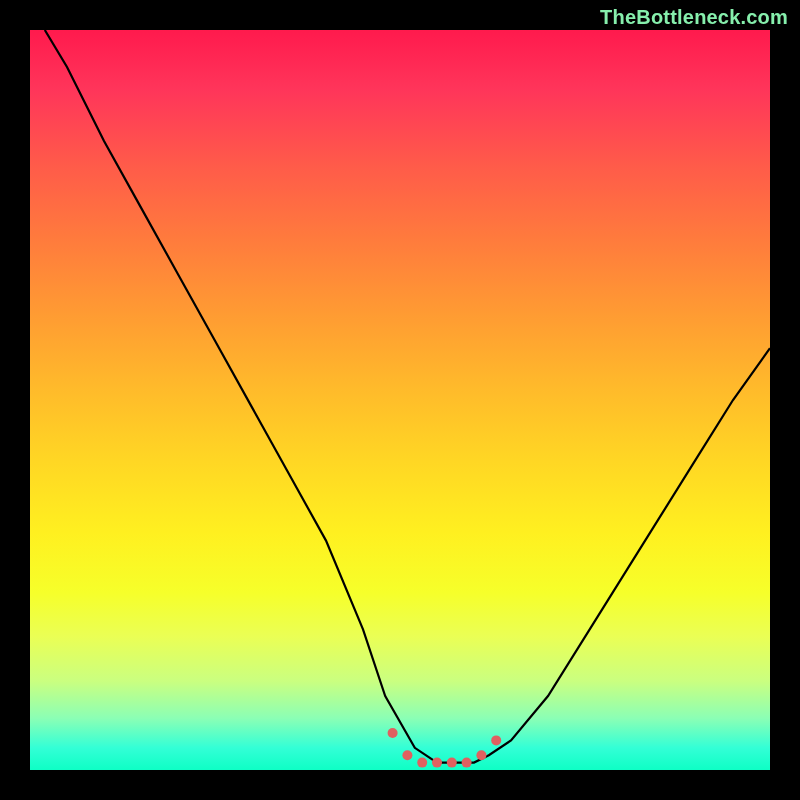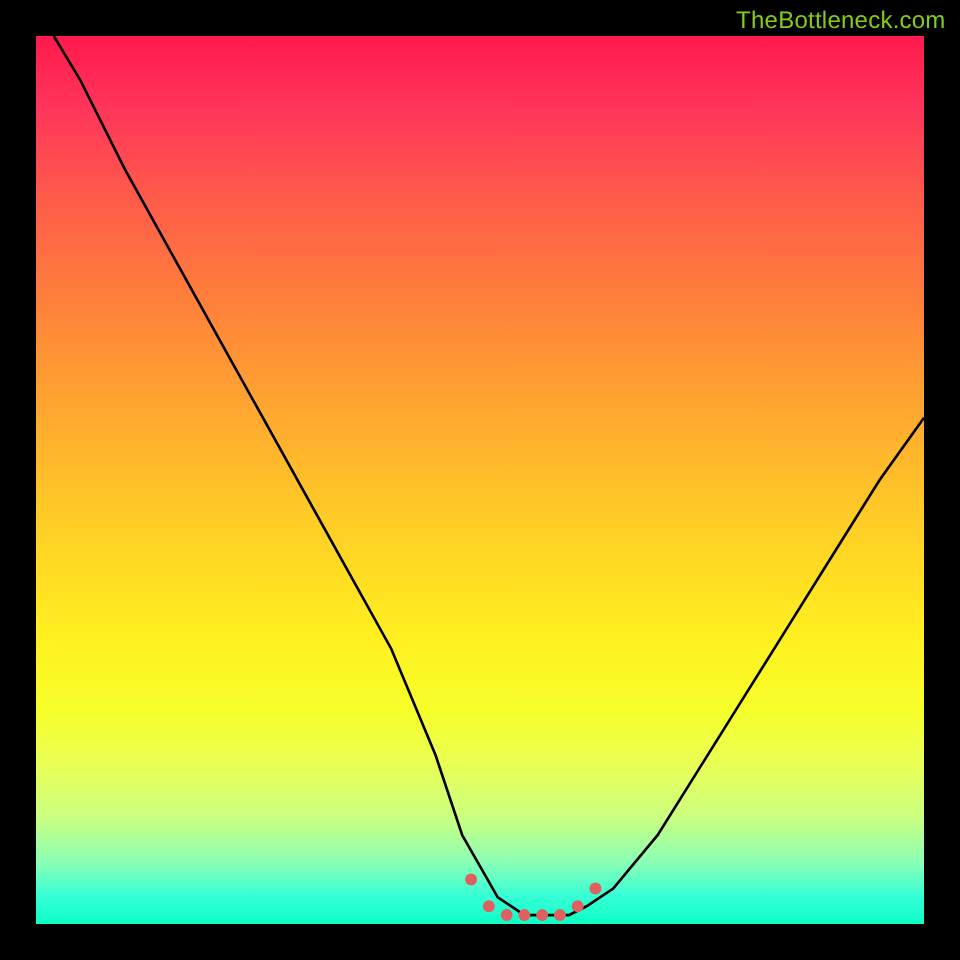--- a/index.html
+++ b/index.html
@@ -37,23 +37,23 @@
       #caff80 88%,
       #8bffb5 93%,
       #33ffd6 97%,
       #0effc5 100%
     );
   }
   .watermark {
     position: absolute;
     top: 6px;
     right: 12px;
-    color: #84cc16;
+    color: #86efac;
     font-size: 20px;
-    font-weight: 400;
+    font-weight: 700;
     letter-spacing: 0.2px;
     z-index: 5;
   }
   svg.curve {
     position: absolute;
     left: 0;
     top: 0;
     width: 740px;
     height: 740px;
   }

